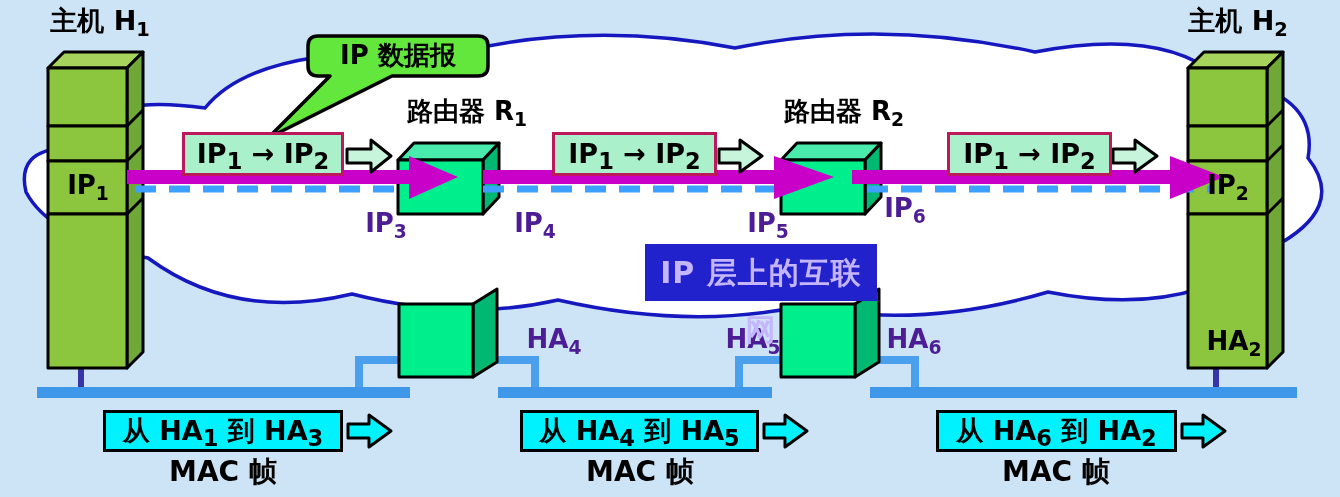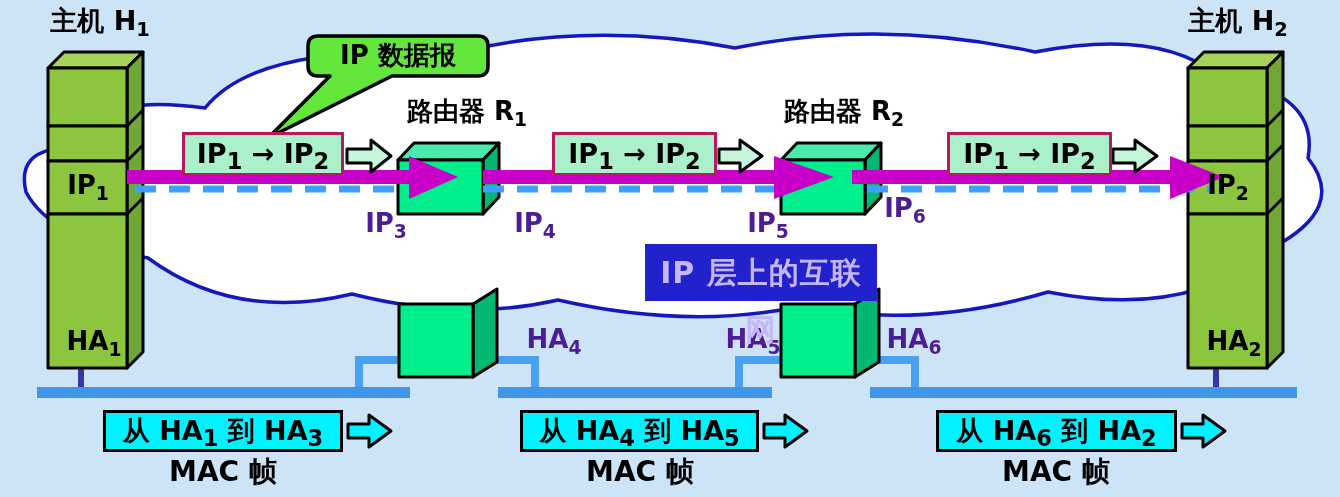--- a/index.html
+++ b/index.html
@@ -152,21 +152,20 @@
     <path d="M 318 36 H 478 Q 488 36 488 46 V 66 Q 488 76 478 76 H 392 L 268 138 L 330 76 H 318 Q 308 76 308 66 V 46 Q 308 36 318 36 Z" fill="#63E73C" stroke="#000" stroke-width="3.5" stroke-linejoin="round"></path>
   </svg>
 
   <div class="label t-host1"><span>主机 H</span><sub>1</sub></div>
   <div class="label t-host2"><span>主机 H</span><sub>2</sub></div>
   <div class="label t-r1"><span>路由器 R</span><sub>1</sub></div>
   <div class="label t-r2"><span>路由器 R</span><sub>2</sub></div>
 
   <div class="label f26 ip-h1"><span>IP</span><sub>1</sub></div>
   <div class="label f26 ip-h2"><span>IP</span><sub>2</sub></div>
-  <div class="label f26 ha-h1"><span>HA</span><sub>1</sub></div>
   <div class="label f26 ha-h2"><span>HA</span><sub>2</sub></div>
 
   <div class="label f26 blue ip3"><span>IP</span><sub>3</sub></div>
   <div class="label f26 blue ip4"><span>IP</span><sub>4</sub></div>
   <div class="label f26 blue ip5"><span>IP</span><sub>5</sub></div>
   <div class="label f26 blue ip6"><span>IP</span><sub>6</sub></div>
 
   <div class="label f26 blue ha4"><span>HA</span><sub>4</sub></div>
   <div class="label f26 blue ha5"><span>HA</span><sub>5</sub></div>
   <div class="label f26 blue ha6"><span>HA</span><sub>6</sub></div>

